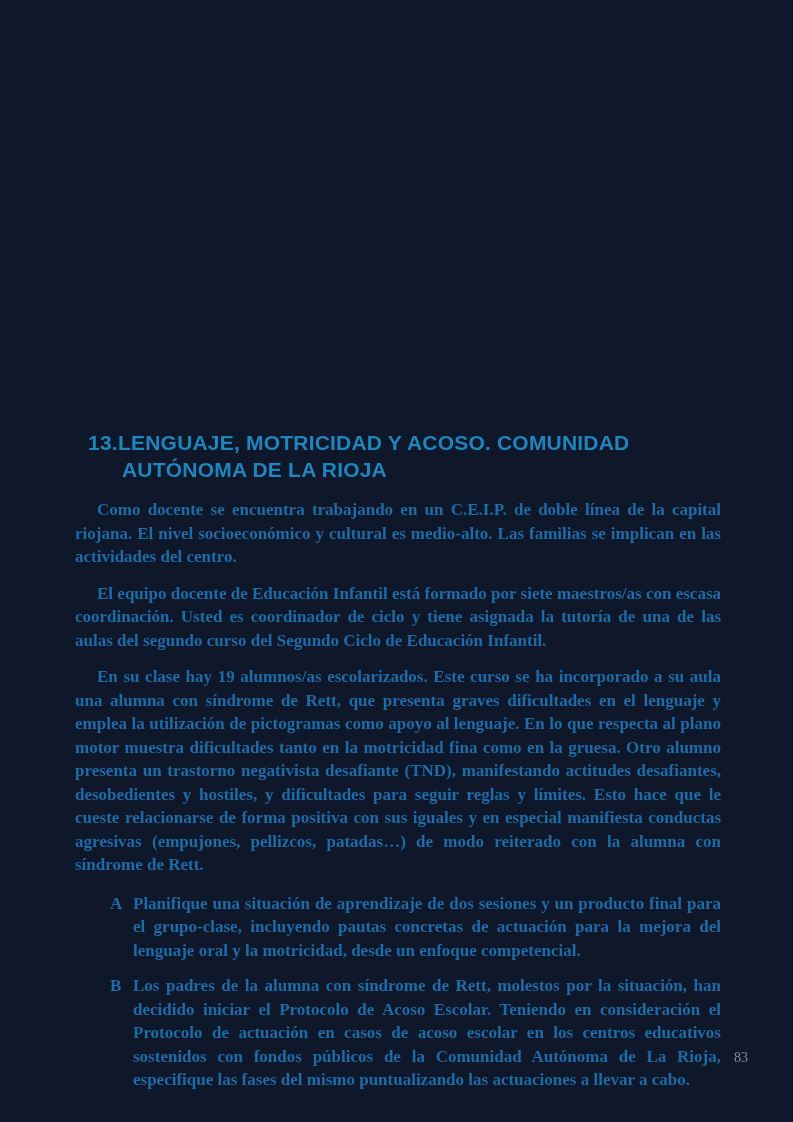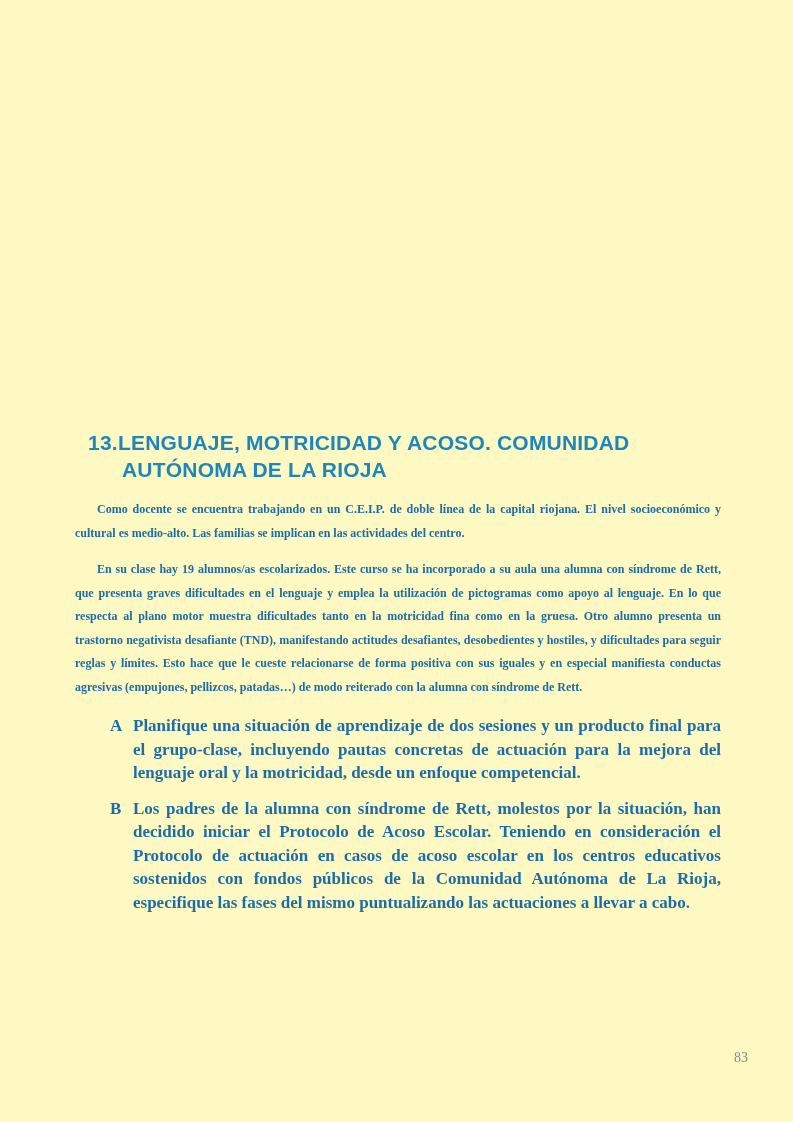--- a/index.html
+++ b/index.html
@@ -4,21 +4,21 @@
 <style>
   html, body {
     margin: 0;
     padding: 0;
     background: #ffffff;
   }
   .page {
     position: relative;
     width: 793px;
     height: 1122px;
-    background: #fef9c3;
+    background: #0f172a;
     overflow: hidden;
     font-family: "Liberation Serif", serif;
   }
   .content {
     position: absolute;
     left: 75px;
     top: 429px;
     width: 646px;
   }
   .heading {
@@ -33,21 +33,21 @@
     text-indent: -34px;
   }
   .heading .heading-number {
     display: inline-block;
     width: 30px;
     text-indent: 0;
   }
   .body-paragraph {
     font-family: "Liberation Serif", serif;
     font-weight: bold;
-    font-size: 12px;
+    font-size: 17px;
     line-height: 23.5px;
     color: var(--body, #1c6ca8);
     text-align: justify;
     text-indent: 22px;
     margin: 0 0 13px 0;
   }
   .questions {
     margin-top: 15px;
   }
   .question {
@@ -79,20 +79,21 @@
 </head>
 <body>
 
 <div class="page">
   <div class="content">
 
     <h2 class="heading"><span class="heading-number">13.</span><span>LENGUAJE, MOTRICIDAD Y ACOSO. COMUNIDAD AUTÓNOMA DE LA RIOJA</span></h2>
 
     <p class="body-paragraph">Como docente se encuentra trabajando en un C.E.I.P. de doble línea de la capital riojana. El nivel socioeconómico y cultural es medio-alto. Las familias se implican en las actividades del centro.</p>
 
+    <p class="body-paragraph">El equipo docente de Educación Infantil está formado por siete maestros/as con escasa coordinación. Usted es coordinador de ciclo y tiene asignada la tutoría de una de las aulas del segundo curso del Segundo Ciclo de Educación Infantil.</p>
 
     <p class="body-paragraph">En su clase hay 19 alumnos/as escolarizados. Este curso se ha incorporado a su aula una alumna con síndrome de Rett, que presenta graves dificultades en el lenguaje y emplea la utilización de pictogramas como apoyo al lenguaje. En lo que respecta al plano motor muestra dificultades tanto en la motricidad fina como en la gruesa. Otro alumno presenta un trastorno negativista desafiante (TND), manifestando actitudes desafiantes, desobedientes y hostiles, y dificultades para seguir reglas y límites. Esto hace que le cueste relacionarse de forma positiva con sus iguales y en especial manifiesta conductas agresivas (empujones, pellizcos, patadas…) de modo reiterado con la alumna con síndrome de Rett.</p>
 
 
     <div class="questions">
 
       <div class="question">
         <span class="question-label">A</span><span>Planifique una situación de aprendizaje de dos sesiones y un producto final para el grupo-clase, incluyendo pautas concretas de actuación para la mejora del lenguaje oral y la motricidad, desde un enfoque competencial.</span>
       </div>
 

